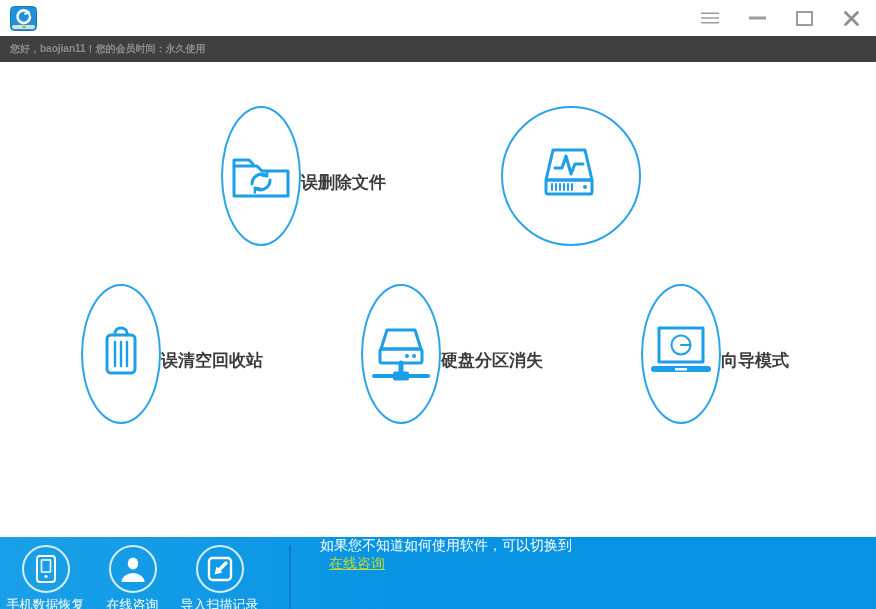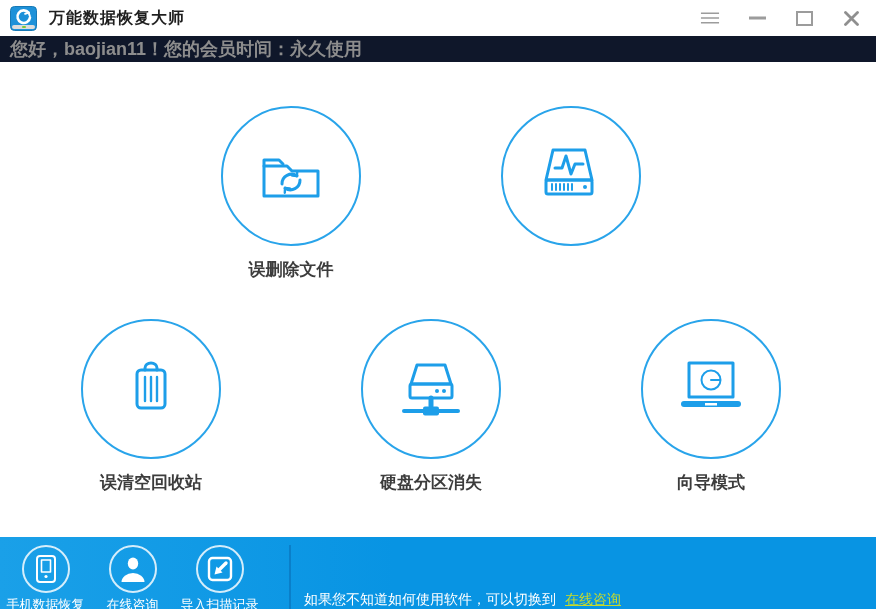--- a/index.html
+++ b/index.html
@@ -8,65 +8,64 @@
 
   
   .titlebar{height:36px;display:flex;align-items:center;padding:0 15px 0 10px;background:#fff;}
   .app-icon{width:27px;height:25px;flex:0 0 auto;}
   .title{margin-left:12px;font-size:16px;font-weight:bold;color:#1f1f1f;letter-spacing:1px;}
   .tb-spacer{flex:1;}
   .win-controls{display:flex;align-items:center;gap:27px;}
   .win-btn{width:20px;height:20px;display:flex;align-items:center;justify-content:center;cursor:pointer;}
 
   
-  .memberbar{height:26px;background:#0f172a;display:flex;align-items:center;padding-left:10px;
-             font-size:18px;font-weight:bold;color:#8d8d8d;}
+  .memberbar{height:26px;background:#404040;display:flex;align-items:center;padding-left:10px;
+             font-size:10px;font-weight:bold;color:#8d8d8d;}
 
   
   .main{padding-top:44px;}
   .features{padding-right:14px;}
   .feature-row{display:flex;justify-content:center;gap:140px;}
   .feature-row + .feature-row{margin-top:38px;}
-  .feature{width:140px;display:flex;flex-direction:column;align-items:center;cursor:pointer;}
+  .feature{width:140px;display:flex;flex-direction:row;align-items:center;cursor:pointer;}
   .circle{width:136px;height:136px;border:2px solid #29a4ea;border-radius:50%;
           display:flex;align-items:center;justify-content:center;color:#1d9ee9;background:#fff;}
   .feature.active .circle{background:#47b5f1;border-color:#2aa2e9;color:#fff;}
   .feature-label{margin-top:12px;font-size:17px;font-weight:bold;color:#3c3c3c;white-space:nowrap;}
   .feature.active .feature-label{color:#4db9f2;}
 
   
   .footer{position:absolute;left:0;right:0;bottom:0;height:72px;
           background:linear-gradient(to right,#1aa0e8 0%,#0894e3 45%,#0894e3 100%);}
   .footer-actions{position:absolute;left:2px;top:8px;display:flex;}
   .footer-item{width:87px;display:flex;flex-direction:column;align-items:center;color:#fff;cursor:pointer;}
   .footer-circle{width:48px;height:48px;border:2px solid rgba(255,255,255,0.82);border-radius:50%;
                  display:flex;align-items:center;justify-content:center;box-sizing:border-box;}
   .footer-label{margin-top:3px;font-size:13px;white-space:nowrap;}
   .footer-divider{position:absolute;left:289px;top:8px;bottom:0;width:2px;background:#0a7fc9;}
-  .footer-hint{position:absolute;left:304px;top:0;height:100%;display:flex;align-items:flex-end;
-               font-size:14px;color:#fff;}
+  .footer-hint{position:absolute;left:320px;top:0;height:100%;display:flex;align-items:flex-start;
+               font-size:14px;color:#fff;flex-direction:column;}
   .wizard-link{color:#c6da2b;text-decoration:underline;margin-left:9px;cursor:pointer;font-size:14px;}
   svg{display:block;}
 </style>
 </head>
 <body>
 
 <div class="app">
 
   <div class="titlebar">
     <span class="app-icon">
       <svg width="27" height="25" viewBox="0 0 27 25">
         <rect x="0.5" y="0.5" width="26" height="24" rx="4" fill="#1d91d9" stroke="#1678b5" stroke-width="1"></rect>
         <rect x="2" y="19" width="23" height="4" rx="2" fill="#dcdcdc"></rect>
         <rect x="12" y="20" width="4" height="2" rx="1" fill="#7ccb3a"></rect>
         <path d="M18.6 6.6 A6.3 6.3 0 1 0 20 11.5" fill="none" stroke="#fff" stroke-width="2.6" stroke-linecap="round"></path>
         <path d="M18.6 6.6 l1.2 3.4 M18.6 6.6 l-3.4 1.2" stroke="#fff" stroke-width="2" stroke-linecap="round" fill="none"></path>
       </svg>
     </span>
-    <span class="title">万能数据恢复大师</span>
     <span class="tb-spacer"></span>
     <span class="win-controls">
       <span class="win-btn">
         <svg width="21" height="14" viewBox="0 0 21 14">
             <path d="M1 2 H20 M1 7 H20 M1 12 H20" stroke="#9c9c9c" stroke-width="1.6"></path>
           </svg>
       </span>
       <span class="win-btn">
         <svg width="17" height="4" viewBox="0 0 17 4">
             <rect x="0" y="0.5" width="17" height="3" fill="#9c9c9c"></rect>

